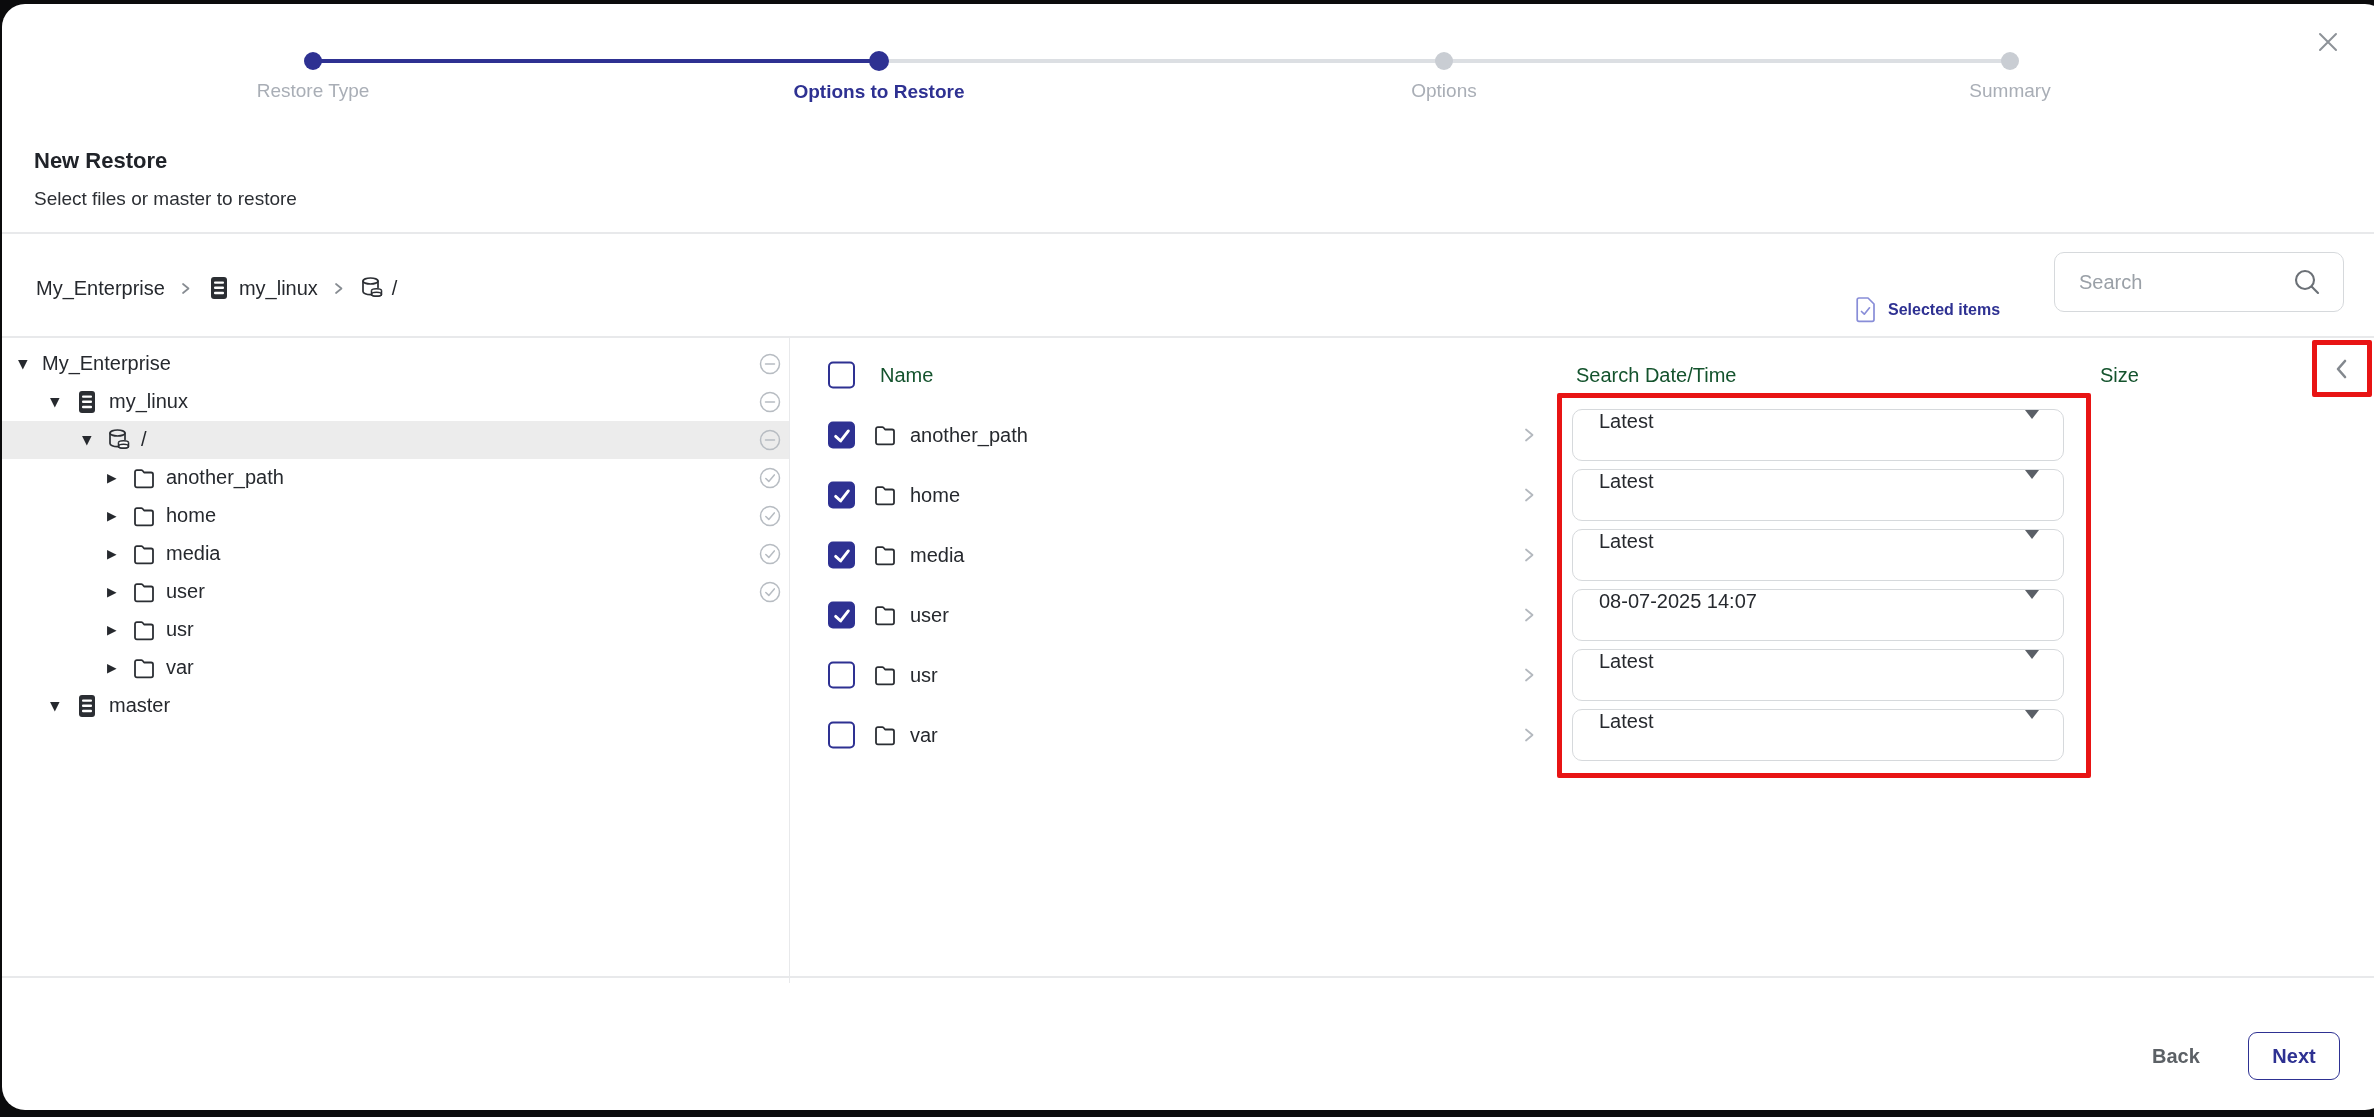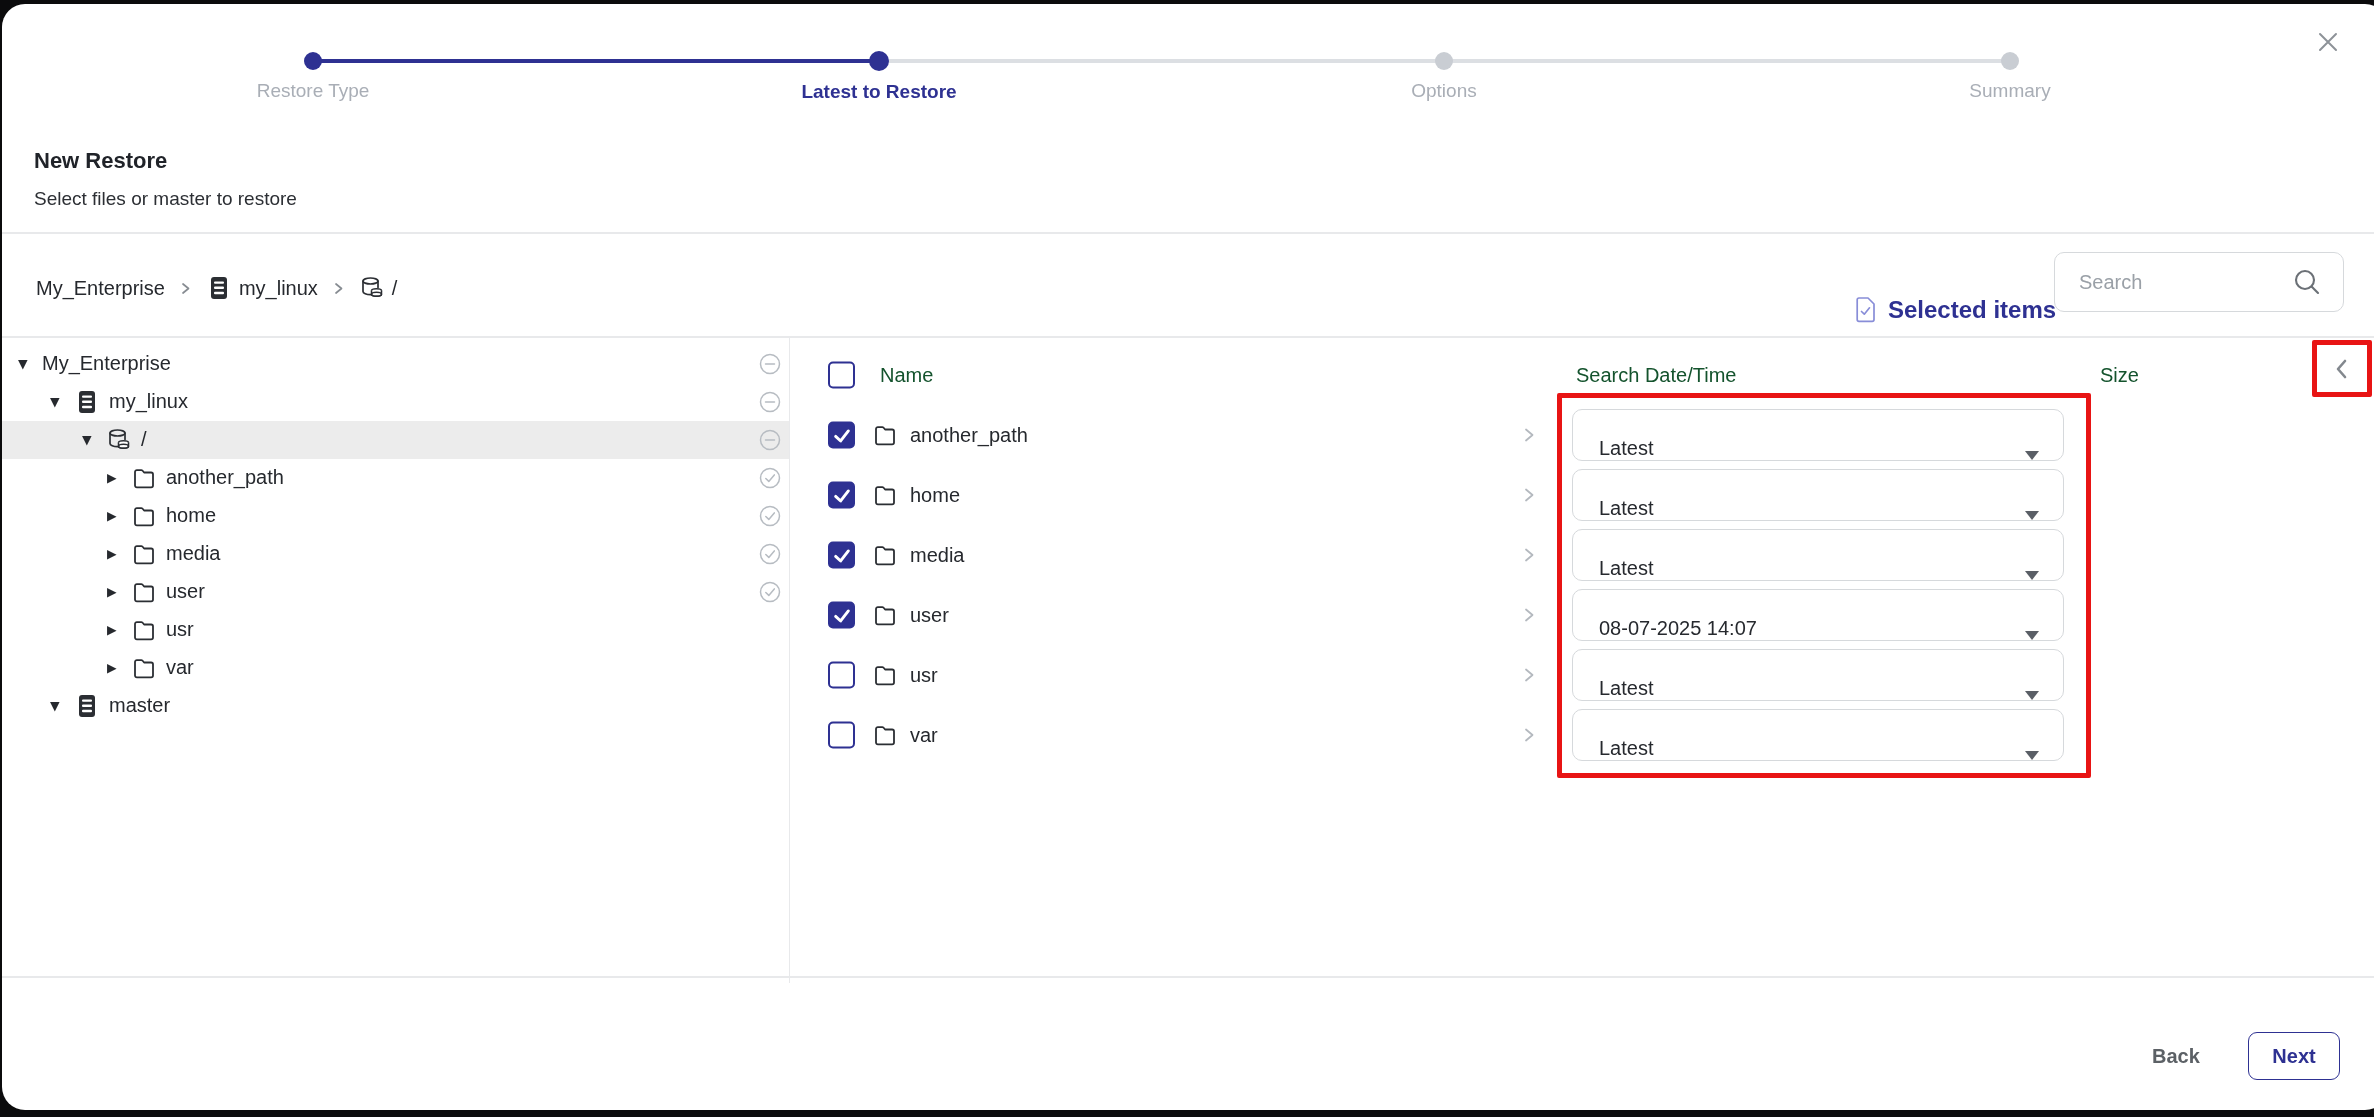--- a/index.html
+++ b/index.html
@@ -26,21 +26,21 @@
   
   .dlg-title{position:absolute;left:32px;top:144px;font-size:22px;font-weight:700;color:#202329;}
   .dlg-subtitle{position:absolute;left:32px;top:184px;font-size:19px;color:#2c2f34;}
   .hdiv{position:absolute;left:0;right:0;height:1.5px;background:#e8e9eb;}
   .hdiv.d1{top:228px;} .hdiv.d2{top:332px;} .hdiv.d3{top:972px;}
   
   .breadcrumb{position:absolute;left:34px;top:262px;height:44px;display:flex;align-items:center;gap:13px;font-size:20px;color:#26292e;}
   .crumb{display:flex;align-items:center;gap:7px;cursor:pointer;}
   .crumb-sep{display:flex;align-items:center;}
   .selected-items{position:absolute;left:1852px;top:264px;height:40px;display:flex;align-items:center;gap:11px;cursor:pointer;}
-  .selected-items span{font-size:24px;font-weight:700;color:#2e3192;margin-top:43px;}
+  .selected-items span{font-size:16px;font-weight:700;color:#2e3192;margin-top:43px;}
   .search-box{position:absolute;left:2052px;top:248px;width:290px;height:60px;border:1.5px solid #d6d9dc;border-radius:10px;box-sizing:border-box;display:flex;align-items:center;padding:0 20px 0 22px;background:#fff;}
   .search-box input{border:0;outline:none;flex:1;font-size:20px;font-family:inherit;color:#26292e;min-width:0;background:transparent;}
   .search-box input::placeholder{color:#9aa0a7;}
   
   .tree-panel{position:absolute;left:0;top:333.5px;width:787px;height:638px;border-right:1.5px solid #e8e9eb;padding-top:7px;box-sizing:content-box;overflow:hidden;}
   .tree-row{position:relative;height:38px;display:flex;align-items:center;cursor:pointer;}
   .tree-row.selected{background:#ececec;}
   .tree-row.lvl0{padding-left:16px;} .tree-row.lvl1{padding-left:48px;}
   .tree-row.lvl2{padding-left:80px;} .tree-row.lvl3{padding-left:105px;}
   .arrow{width:24px;flex:0 0 24px;font-family:"DejaVu Sans",sans-serif;font-size:12.5px;color:#26292e;}
@@ -62,21 +62,21 @@
   .cb .ck{display:none;}
   .cb.checked{background:#2e3192;}
   .cb.checked .ck{display:block;}
   .cb-head{left:826px;top:50%;transform:translateY(-50%);}
   #rows{position:absolute;left:0;top:401px;right:0;}
   .trow{position:relative;height:60px;}
   .trow .cb{left:826px;top:50%;transform:translateY(-50%);}
   .row-folder{position:absolute;left:870px;top:50%;transform:translateY(-50%);width:26px;height:26px;display:flex;align-items:center;}
   .row-name{position:absolute;left:908px;top:50%;transform:translateY(-50%);font-size:20px;color:#26292e;white-space:nowrap;}
   .row-chevron{position:absolute;left:1518px;top:50%;transform:translateY(-50%);width:18px;height:18px;cursor:pointer;display:flex;align-items:center;}
-  .dd{position:absolute;left:1570px;top:50%;transform:translateY(-50%);width:492px;height:52px;border:1.5px solid #d6d9dc;border-radius:10px;box-sizing:border-box;display:flex;align-items:flex-end;padding:0 24px 0 26px;background:#fff;cursor:pointer;}
+  .dd{position:absolute;left:1570px;top:50%;transform:translateY(-50%);width:492px;height:52px;border:1.5px solid #d6d9dc;border-radius:10px;box-sizing:border-box;display:flex;align-items:flex-start;padding:0 24px 0 26px;background:#fff;cursor:pointer;}
   .dd-value{font-size:20px;color:#26292e;}
   .dd-caret{margin-left:auto;width:0;height:0;border-left:7.5px solid transparent;border-right:7.5px solid transparent;border-top:9px solid #5a5f66;}
   
   .collapse-btn{position:absolute;left:2316px;top:342px;width:48px;height:46px;background:#fff;border:0;cursor:pointer;display:flex;align-items:center;justify-content:center;padding:0;}
   .annot{position:absolute;border:5px solid #e81414;pointer-events:none;z-index:50;border-radius:2px;}
   .annot.a-main{left:1555px;top:389px;width:534px;height:385px;box-sizing:border-box;}
   .annot.a-collapse{left:2310px;top:336px;width:60px;height:57px;box-sizing:border-box;}
   
   .back-btn{position:absolute;left:2138px;top:1028px;height:48px;border:0;background:transparent;font-family:inherit;font-size:20px;font-weight:700;color:#5c6166;cursor:pointer;padding:0 12px;}
   .next-btn{position:absolute;left:2246px;top:1028px;width:92px;height:48px;border:1.7px solid #2e3192;border-radius:9px;background:#fff;font-family:inherit;font-size:20px;font-weight:700;color:#2e3192;cursor:pointer;box-sizing:border-box;}
@@ -90,21 +90,21 @@
   <div>
     <div class="seg filled" style="left:311px;width:566px;"></div>
     <div class="seg" style="left:877px;width:565px;"></div>
     <div class="seg" style="left:1442px;width:566px;"></div>
     <div class="step s-done" style="left:151px;">
       <div class="dot"></div>
       <div class="step-label">Restore Type</div>
     </div>
     <div class="step s-active" style="left:717px;">
       <div class="dot"></div>
-      <div class="step-label">Latest to Restore</div>
+      <div class="step-label">Options to Restore</div>
     </div>
     <div class="step s-todo" style="left:1282px;">
       <div class="dot"></div>
       <div class="step-label">Options</div>
     </div>
     <div class="step s-todo" style="left:1848px;">
       <div class="dot"></div>
       <div class="step-label">Summary</div>
     </div>
   </div>

